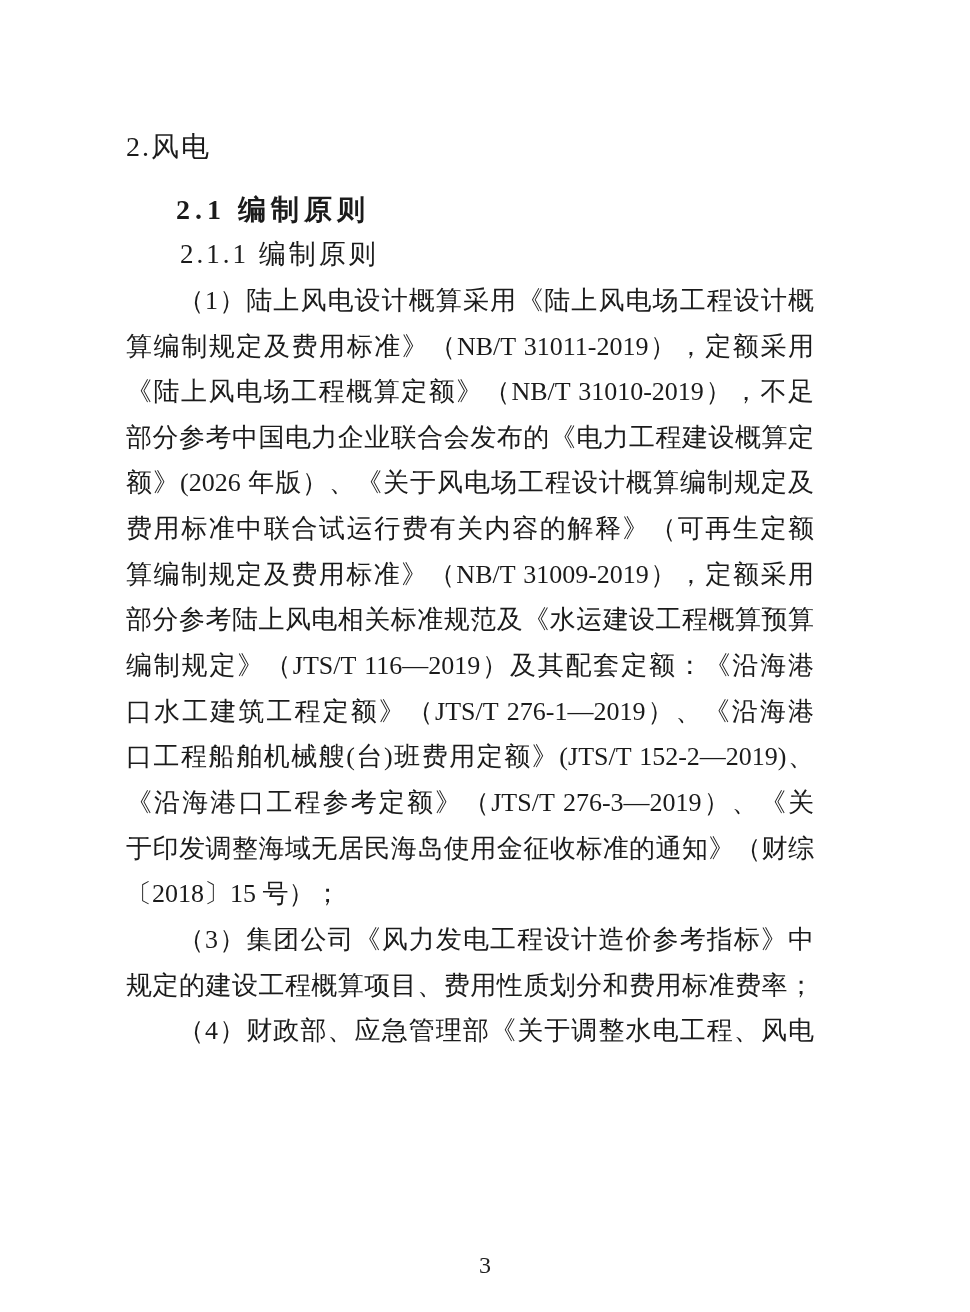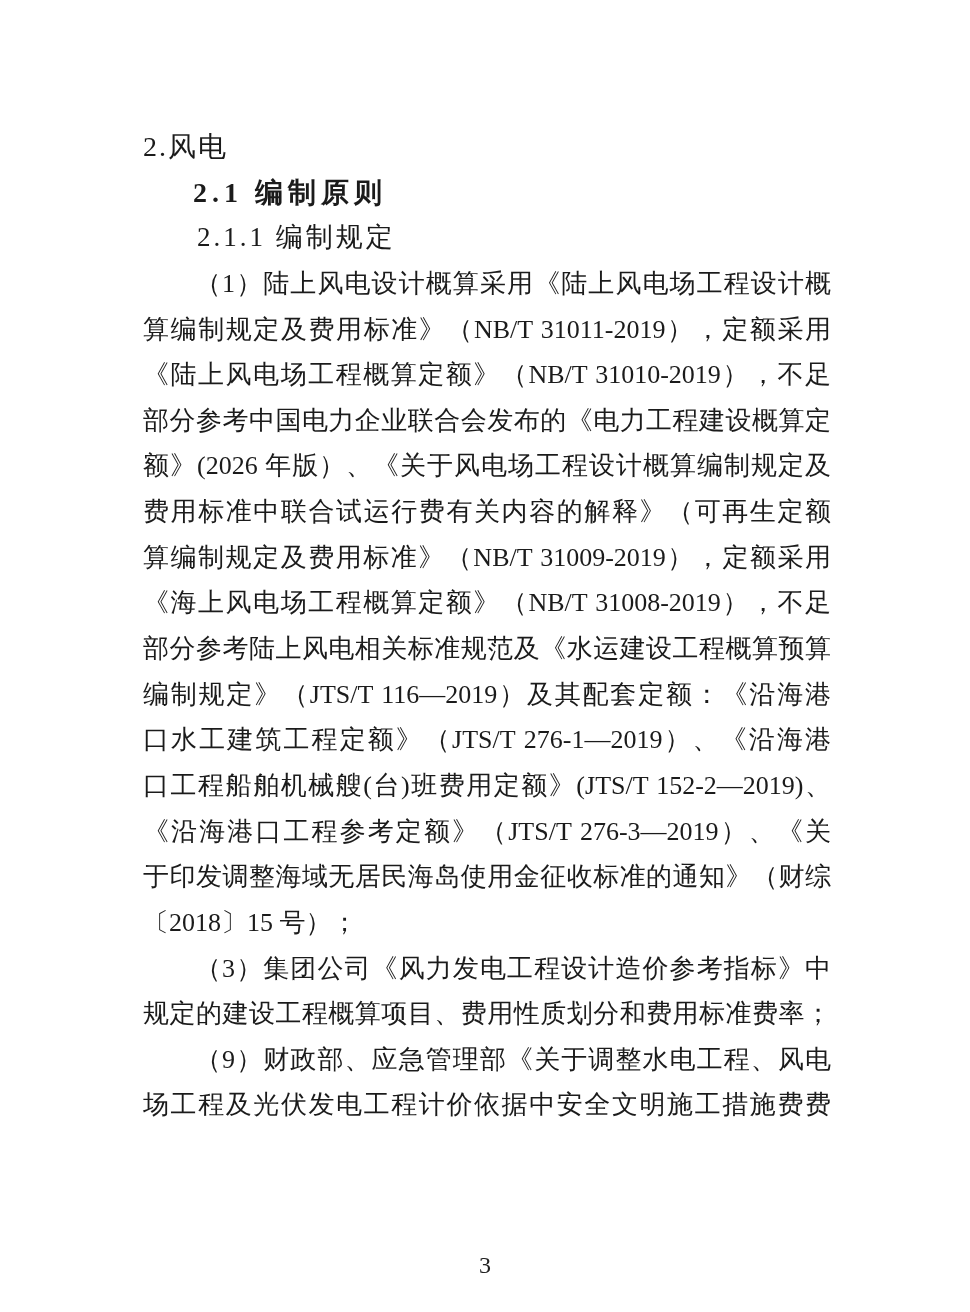--- a/index.html
+++ b/index.html
@@ -11,39 +11,40 @@
     position: relative;
     width: 970px;
     height: 1312px;
     background: #ffffff;
     font-family: "Liberation Serif", "DejaVu Serif", serif;
     color: #1b1b1b;
     overflow: hidden;
   }
   .content {
     position: absolute;
-    left: 143px;
+    left: 126px;
     top: 124px;
     width: 688px;
   }
   .h1, .h2, .h3, .line {
     height: 45.65px;
     line-height: 45.65px;
     white-space: nowrap;
   }
   .h1 {
     font-size: 28px;
     letter-spacing: 2px;
     font-weight: 400;
   }
   .h2 {
     font-size: 28px;
     font-weight: 700;
     letter-spacing: 5px;
     margin-left: 50px;
+    margin-top: 17px;
   }
   .h3 {
     font-size: 27px;
     letter-spacing: 3px;
     margin-left: 54px;
   }
   .line {
     font-size: 26px;
     text-align: justify;
     text-align-last: justify;
@@ -67,47 +68,45 @@
     color: #222222;
   }
 </style>
 </head>
 <body>
 
 <div class="page">
   <div class="content">
     <div class="h1">2.风电</div>
     <div class="h2">2.1 编制原则</div>
-    <div class="h3">2.1.1 编制规定</div>
+    <div class="h3">2.1.1 编制原则</div>
     <div>
         <div>
           <div class="line indent">（1）陆上风电设计概算采用《陆上风电场工程设计概</div>
           <div class="line">算编制规定及费用标准》（NB/T 31011-2019），定额采用</div>
           <div class="line">《陆上风电场工程概算定额》（NB/T 31010-2019），不足</div>
           <div class="line">部分参考中国电力企业联合会发布的《电力工程建设概算定</div>
           <div class="line">额》(2026 年版）、《关于风电场工程设计概算编制规定及</div>
           <div class="line">费用标准中联合试运行费有关内容的解释》（可再生定额</div>
         </div>
         <div>
           <div class="line">算编制规定及费用标准》（NB/T 31009-2019），定额采用</div>
-          <div class="line">《海上风电场工程概算定额》（NB/T 31008-2019），不足</div>
           <div class="line">部分参考陆上风电相关标准规范及《水运建设工程概算预算</div>
           <div class="line">编制规定》（JTS/T 116—2019）及其配套定额：《沿海港</div>
           <div class="line">口水工建筑工程定额》（JTS/T 276-1—2019）、《沿海港</div>
           <div class="line">口工程船舶机械艘(台)班费用定额》(JTS/T 152-2—2019)、</div>
           <div class="line">《沿海港口工程参考定额》（JTS/T 276-3—2019）、《关</div>
           <div class="line">于印发调整海域无居民海岛使用金征收标准的通知》（财综</div>
           <div class="line flush">〔2018〕15 号）；</div>
         </div>
         <div>
           <div class="line indent">（3）集团公司《风力发电工程设计造价参考指标》中</div>
           <div class="line">规定的建设工程概算项目、费用性质划分和费用标准费率；</div>
         </div>
         <div>
-          <div class="line indent">（9）财政部、应急管理部《关于调整水电工程、风电</div>
-          <div class="line">场工程及光伏发电工程计价依据中安全文明施工措施费费</div>
+          <div class="line indent">（4）财政部、应急管理部《关于调整水电工程、风电</div>
         </div>
       </div>
   </div>
   <div class="footer">
     <span class="pagenum">3</span>
   </div>
 </div>
 
 </body></html>

